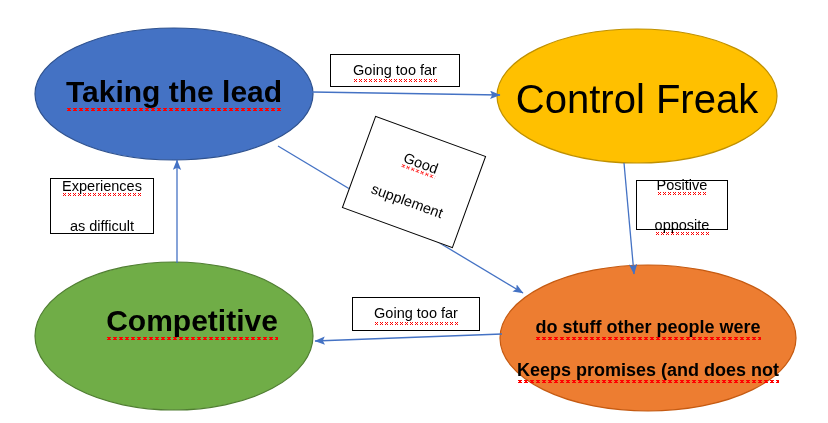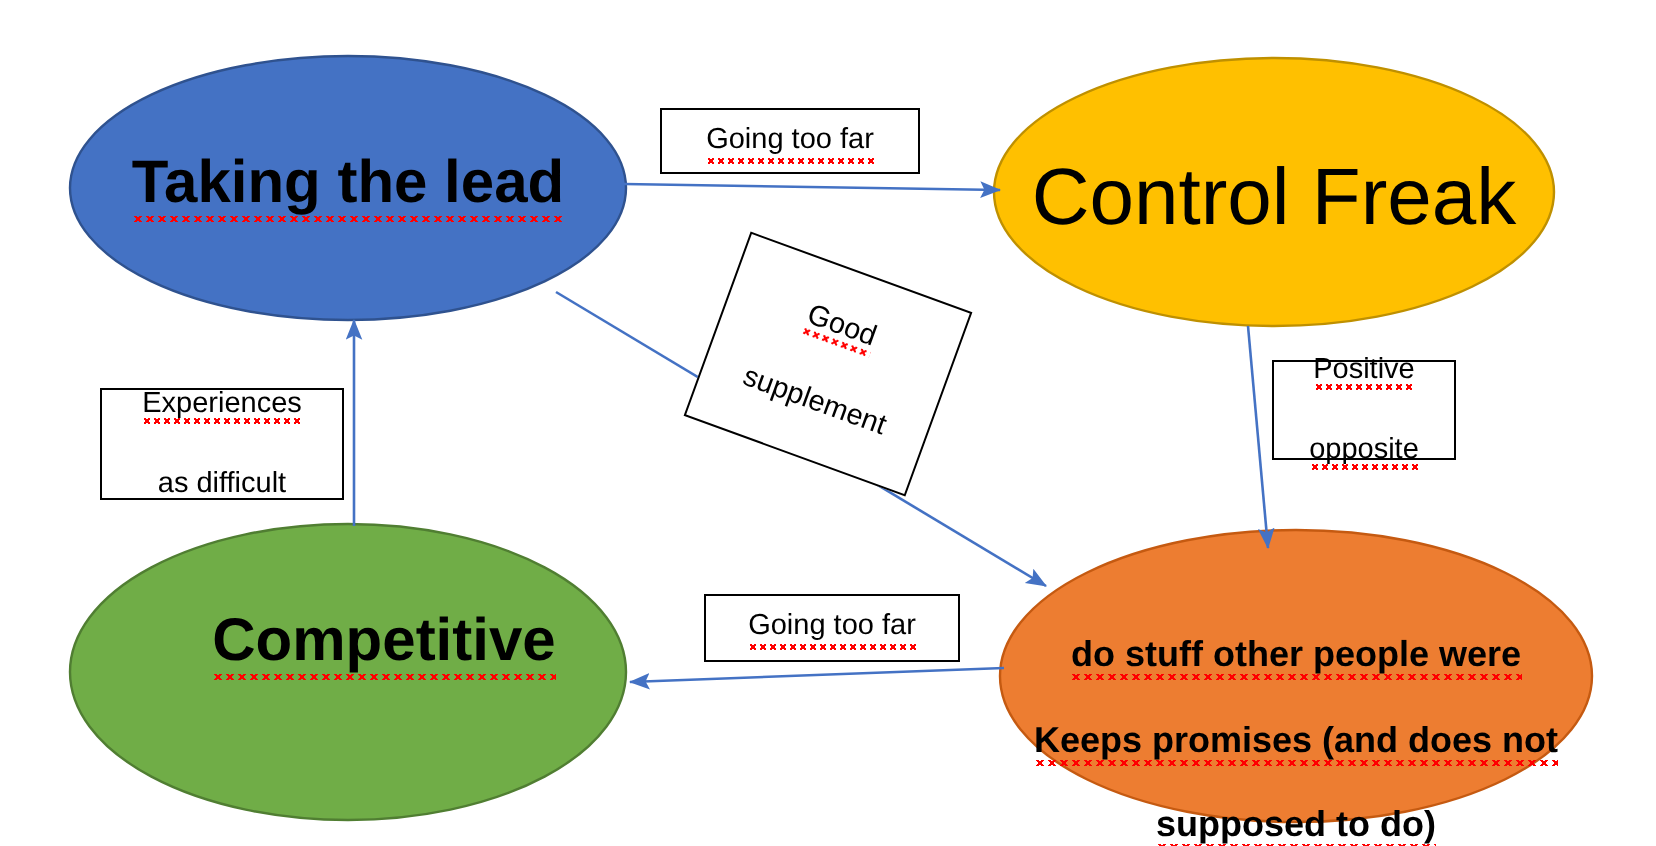--- a/index.html
+++ b/index.html
@@ -60,21 +60,21 @@
   }
   .tag .sq {
     background-repeat: repeat-x;
     background-position: left bottom;
     background-size: 5px 2.6px;
     background-image: linear-gradient(45deg, transparent 42%, #ff0000 42%, #ff0000 58%, transparent 58%),
                       linear-gradient(-45deg, transparent 42%, #ff0000 42%, #ff0000 58%, transparent 58%);
     padding-bottom: 2px;
   }
   #tag-going-far-top  { left: 330px; top: 54px;  width: 130px; height: 33px; }
-  #tag-experiences    { left: 50px;  top: 194px; width: 122px; height: 56px; }
+  #tag-experiences    { left: 50px;  top: 178px; width: 104px; height: 56px; }
   #tag-positive       { left: 636px; top: 180px; width: 92px;  height: 50px; }
   #tag-going-far-bot  { left: 352px; top: 297px; width: 128px; height: 34px; }
   #tag-good-supp {
     left: 355px; top: 133px; width: 118px; height: 98px;
     transform: rotate(20deg);
     align-items: center;
   }
   #tag-good-supp .inner { transform: rotate(0deg); }
   #label-taking   { left: 35px;  top: 74px;  width: 278px; font-size: 30px; }
   #label-control  { left: 497px; top: 76px;  width: 280px; font-size: 40px; }
@@ -108,21 +108,20 @@
 
   <div class="node-label" id="label-taking"><span class="sq">Taking the lead</span></div>
 
   <div class="node-label" id="label-control"><span>Control Freak</span></div>
 
   <div class="node-label" id="label-competitive"><span class="sq">Competitive</span></div>
 
   <div class="node-label" id="label-keeps">
     <div><span class="sq">do stuff other people were</span></div>
     <div><span class="sq">Keeps promises (and does not</span></div>
-    <div><span class="sq">supposed to do)</span></div>
   </div>
 
   <div class="tag" id="tag-going-far-top"><span class="sq">Going too far</span></div>
 
   <div class="tag" id="tag-good-supp">
     <div class="inner">
       <div><span class="sq">Good</span></div>
       <div><span>supplement</span></div>
     </div>
   </div>

